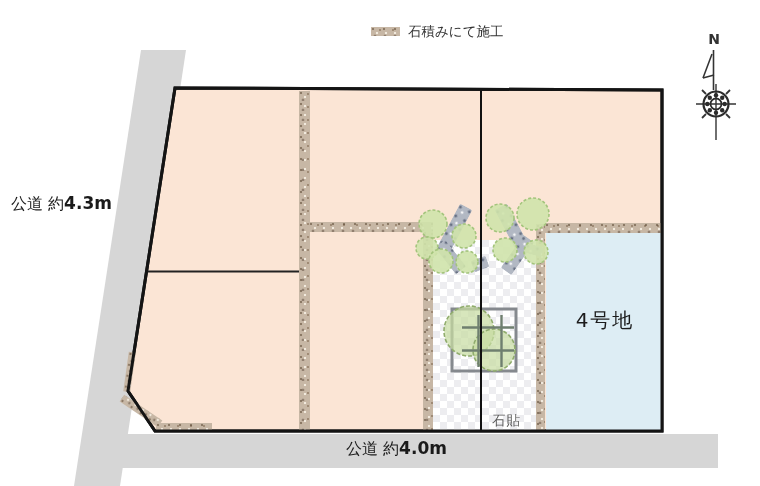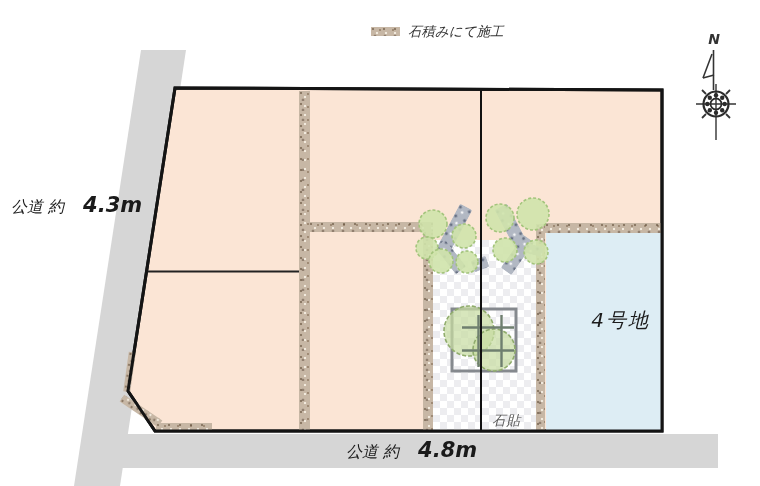--- a/index.html
+++ b/index.html
@@ -1,17 +1,17 @@
 <!DOCTYPE html>
 <html><head>
 <meta charset="utf-8">
 <style>
   html,body{margin:0;padding:0;background:#fff;}
   #canvas{position:relative;width:760px;height:486px;background:#ffffff;overflow:hidden;
-          font-family:"DejaVu Sans","Liberation Sans",sans-serif;font-style:italic;}
+          font-family:"DejaVu Sans","Liberation Sans",sans-serif;}
   .abs{position:absolute;}
   svg{position:absolute;left:0;top:0;overflow:visible;}
 
   
   .road{background:#d6d6d6;}
 
   
   .stone{
     background-color:#c7b7a5;
     background-image:
@@ -36,23 +36,23 @@
   
   .paving{
     background-color:#ffffff;
     background-image:repeating-conic-gradient(#ededf0 0% 25%, #ffffff 0% 50%);
     background-size:14px 14px;
   }
 
   .lot4{background:#ddedf4;}
 
   .lbl{color:#1a1a1a;font-size:16px;white-space:nowrap;}
-  .lbl b{font-size:21px;margin-left:19px;}
+  .lbl b{font-size:17px;}
   .legend-lbl{color:#333;font-size:13.5px;white-space:nowrap;}
-  .lot4-lbl{color:#1c1c1c;font-size:20px;letter-spacing:2px;text-align:right;}
+  .lot4-lbl{color:#1c1c1c;font-size:20px;letter-spacing:2px;text-align:center;}
   .paving-lbl{color:#5a5a5a;font-size:13.5px;letter-spacing:1px;}
   .north-lbl{color:#333;font-size:14px;font-weight:bold;text-align:center;}
 </style>
 </head>
 <body>
 
 <div id="canvas">
 
   <svg width="760" height="486">
     <polygon points="141,50 186,50 120,486 74,486" fill="#d6d6d6"></polygon>
@@ -115,21 +115,21 @@
     <polygon points="175,88 662,90 662,431 155,431 128,391" fill="none" stroke="#141414" stroke-width="3" stroke-linejoin="miter"></polygon>
   </svg>
 
   <div class="abs stone" style="left:371px;top:27px;width:29px;height:9px;"></div>
   <div class="abs legend-lbl" style="left:408px;top:23px;">石積みにて施工</div>
 
   <div class="abs lbl" style="left:11px;top:193px;">
     <span>公道 約</span><b>4.3m</b>
   </div>
   <div class="abs lbl" style="left:346px;top:438px;">
-    <span>公道 約</span><b>4.8m</b>
+    <span>公道 約</span><b>4.0m</b>
   </div>
 
   <div class="abs lot4-lbl" style="left:560px;top:307px;width:90px;">4号地</div>
   <div class="abs paving-lbl" style="left:492px;top:392px;margin-top:20px;">石貼</div>
 
   <div class="abs north-lbl" style="left:702px;top:31px;width:24px;">N</div>
   <svg class="abs" style="left:690px;top:48px;" width="55" height="100">
     <line x1="23.5" y1="2" x2="23.5" y2="42" stroke="#333" stroke-width="1.6"></line>
     <line x1="22" y1="6" x2="13" y2="30" stroke="#333" stroke-width="1.6"></line>
     <line x1="13" y1="30" x2="24" y2="27" stroke="#333" stroke-width="1.6"></line>

